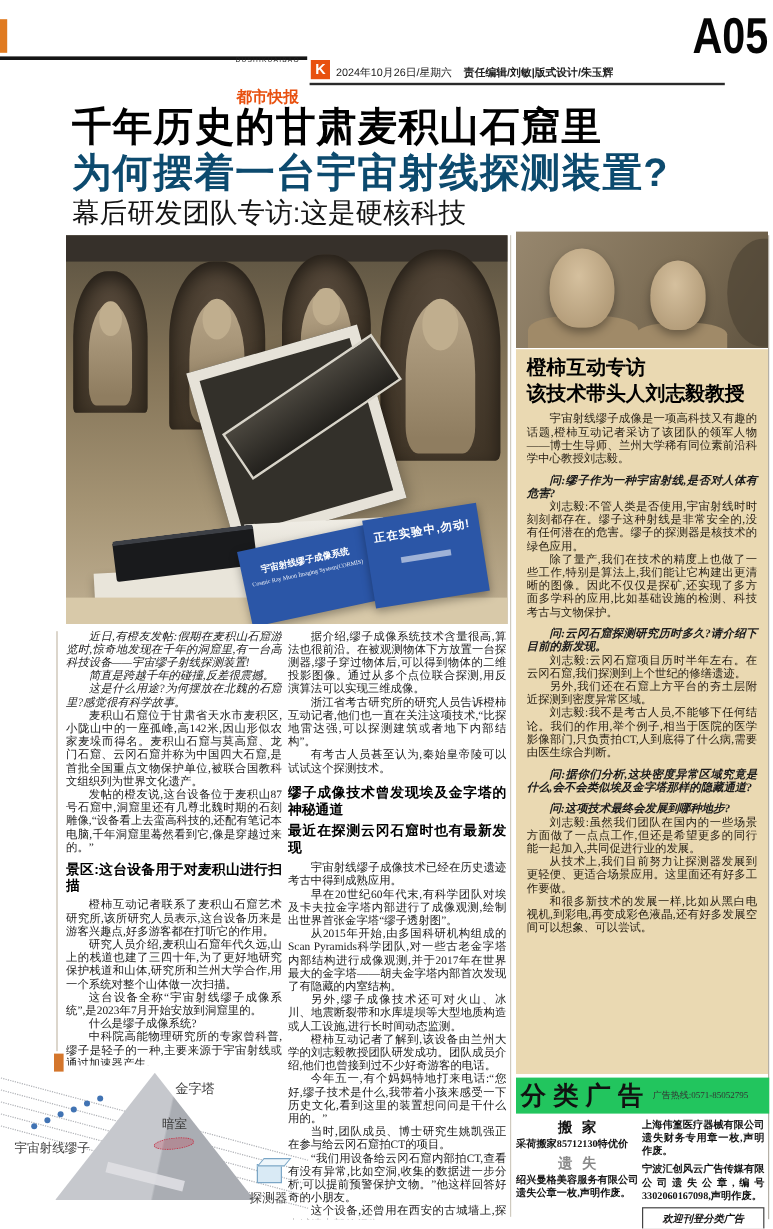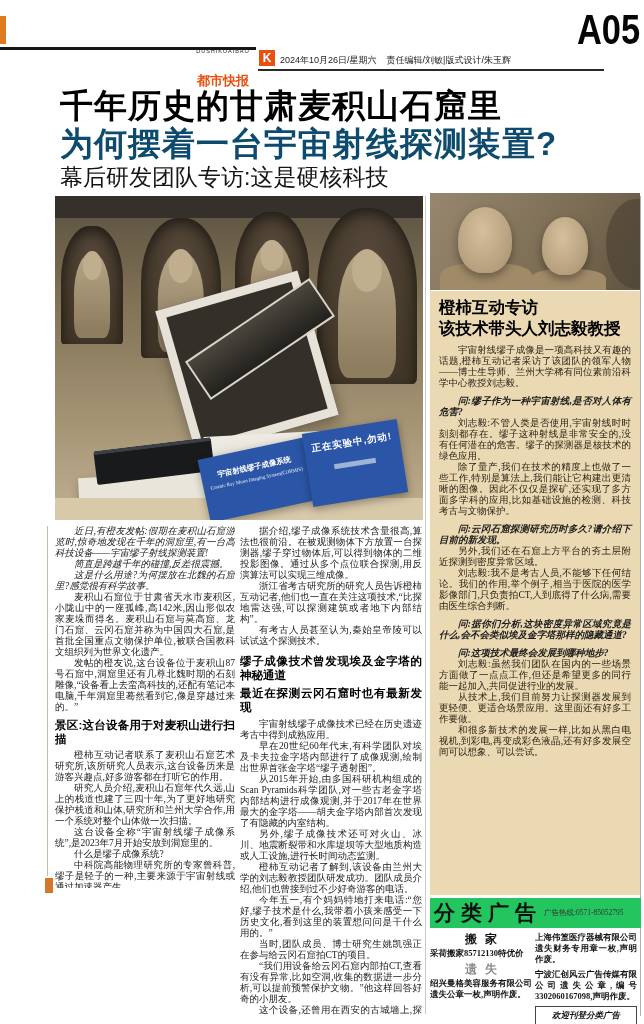--- a/index.html
+++ b/index.html
@@ -13,21 +13,21 @@
              font-weight:900; font-size:40px; letter-spacing:2px; color:#101010; }
   .m-rule  { position:absolute; left:0; top:47px; width:256px; height:3px; background:#151515; }
   .brand   { position:absolute; left:190px; top:49px; width:66px; text-align:center; line-height:1; }
   .brand-en{ font-family:"Liberation Sans",sans-serif; font-size:5.5px; letter-spacing:1px; color:#222; display:block; }
   .brand-cn{ font-family:"Liberation Sans",sans-serif; font-weight:900; font-size:13px; color:#e8500f; display:block; margin-top:19px; }
   .klogo   { position:absolute; left:259px; top:50px; width:16px; height:16px; background:#e8500f;
              color:#fff; font-family:"Liberation Sans",sans-serif; font-weight:900; font-size:12px;
              text-align:center; line-height:16px; }
   .m-meta  { position:absolute; left:280px; top:54px; font-size:9px; color:#222; white-space:nowrap;
              font-family:"Liberation Sans",sans-serif; }
-  .m-eds   { font-weight:normal; margin-left:10px; }
+  .m-eds   { font-weight:bold; margin-left:10px; }
   .m-thin  { position:absolute; left:258px; top:69px; width:346px; height:2px; background:#2a2a2a; }
   .pageno  { position:absolute; left:577px; top:6px; font-family:"Liberation Sans",sans-serif;
              font-weight:900; font-size:42px; transform:scaleX(.82); transform-origin:left top; color:#050505; }
 
   
   .hl1 { position:absolute; left:60px; top:84px;  font-family:"Liberation Sans",sans-serif;
          font-weight:900; font-size:33px; letter-spacing:1px; color:#000; }
   .hl2 { position:absolute; left:60px; top:122px; font-family:"Liberation Sans",sans-serif;
          font-weight:900; font-size:33px; letter-spacing:1px; color:#0c4a6e; }
   .deck{ position:absolute; left:60px; top:162px; font-family:"Liberation Sans",sans-serif;
@@ -223,37 +223,54 @@
     <p class="p">从2015年开始,由多国科研机构组成的Scan Pyramids科学团队,对一些古老金字塔内部结构进行成像观测,并于2017年在世界最大的金字塔——胡夫金字塔内部首次发现了有隐藏的内室结构。</p>
     <p class="p">另外,缪子成像技术还可对火山、冰川、地震断裂带和水库堤坝等大型地质构造或人工设施,进行长时间动态监测。</p>
     <p class="p">橙柿互动记者了解到,该设备由兰州大学的刘志毅教授团队研发成功。团队成员介绍,他们也曾接到过不少好奇游客的电话。</p>
     <p class="p">今年五一,有个妈妈特地打来电话:“您好,缪子技术是什么,我带着小孩来感受一下历史文化,看到这里的装置想问问是干什么用的。”</p>
     <p class="p">当时,团队成员、博士研究生姚凯强正在参与给云冈石窟拍CT的项目。</p>
     <p class="p">“我们用设备给云冈石窟内部拍CT,查看有没有异常,比如空洞,收集的数据进一步分析,可以提前预警保护文物。”他这样回答好奇的小朋友。</p>
     <p class="p">这个设备,还曾用在西安的古城墙上,探查城墙内部的损伤。</p>
 
   </div>
 
+  <div class="diagram">
+    <div class="ray" style="top:6px;"></div>
+    <div class="ray" style="top:16px;"></div>
+    <div class="ray" style="top:26px;"></div>
+    <div class="ray" style="top:36px;"></div>
+    <div class="ray" style="top:46px;"></div>
+    <div class="pyr"></div>
+    <div class="gallery"></div>
+    <div class="ellipse"></div>
+    <div class="dots"></div>
+    <div class="cube"></div>
+    <div class="d-label d-pyr">金字塔</div>
+    <div class="d-label d-chamber">暗室</div>
+    <div class="d-label d-muon">宇宙射线缪子</div>
+    <div class="d-label d-det">探测器</div>
+  </div>
 
   <div class="sb-photo">
     <div class="sb-arc"></div>
     <div class="bud-sh sh1"></div>
     <div class="bud-sh sh2"></div>
     <div class="bud bud1"></div>
     <div class="bud bud2"></div>
   </div>
 
   <div class="sidebar">
     <div class="sb-t1">橙柿互动专访</div>
     <div class="sb-t2">该技术带头人刘志毅教授</div>
     <p class="p sb-intro">宇宙射线缪子成像是一项高科技又有趣的话题,橙柿互动记者采访了该团队的领军人物——博士生导师、兰州大学稀有同位素前沿科学中心教授刘志毅。</p>
     <p class="p q">问:缪子作为一种宇宙射线,是否对人体有危害?</p>
     <p class="p">刘志毅:不管人类是否使用,宇宙射线时时刻刻都存在。缪子这种射线是非常安全的,没有任何潜在的危害。缪子的探测器是核技术的绿色应用。</p>
     <p class="p">除了量产,我们在技术的精度上也做了一些工作,特别是算法上,我们能让它构建出更清晰的图像。因此不仅仅是探矿,还实现了多方面多学科的应用,比如基础设施的检测、科技考古与文物保护。</p>
     <p class="p q">问:云冈石窟探测研究历时多久?请介绍下目前的新发现。</p>
+    <p class="p">刘志毅:云冈石窟项目历时半年左右。在云冈石窟,我们探测到上个世纪的修缮遗迹。</p>
     <p class="p">另外,我们还在石窟上方平台的夯土层附近探测到密度异常区域。</p>
     <p class="p">刘志毅:我不是考古人员,不能够下任何结论。我们的作用,举个例子,相当于医院的医学影像部门,只负责拍CT,人到底得了什么病,需要由医生综合判断。</p>
     <p class="p q">问:据你们分析,这块密度异常区域究竟是什么,会不会类似埃及金字塔那样的隐藏通道?</p>
     <p class="p q">问:这项技术最终会发展到哪种地步?</p>
     <p class="p">刘志毅:虽然我们团队在国内的一些场景方面做了一点点工作,但还是希望更多的同行能一起加入,共同促进行业的发展。</p>
     <p class="p">从技术上,我们目前努力让探测器发展到更轻便、更适合场景应用。这里面还有好多工作要做。</p>
     <p class="p">和很多新技术的发展一样,比如从黑白电视机,到彩电,再变成彩色液晶,还有好多发展空间可以想象、可以尝试。</p>
   </div>
 
   <div class="ads-bar">

